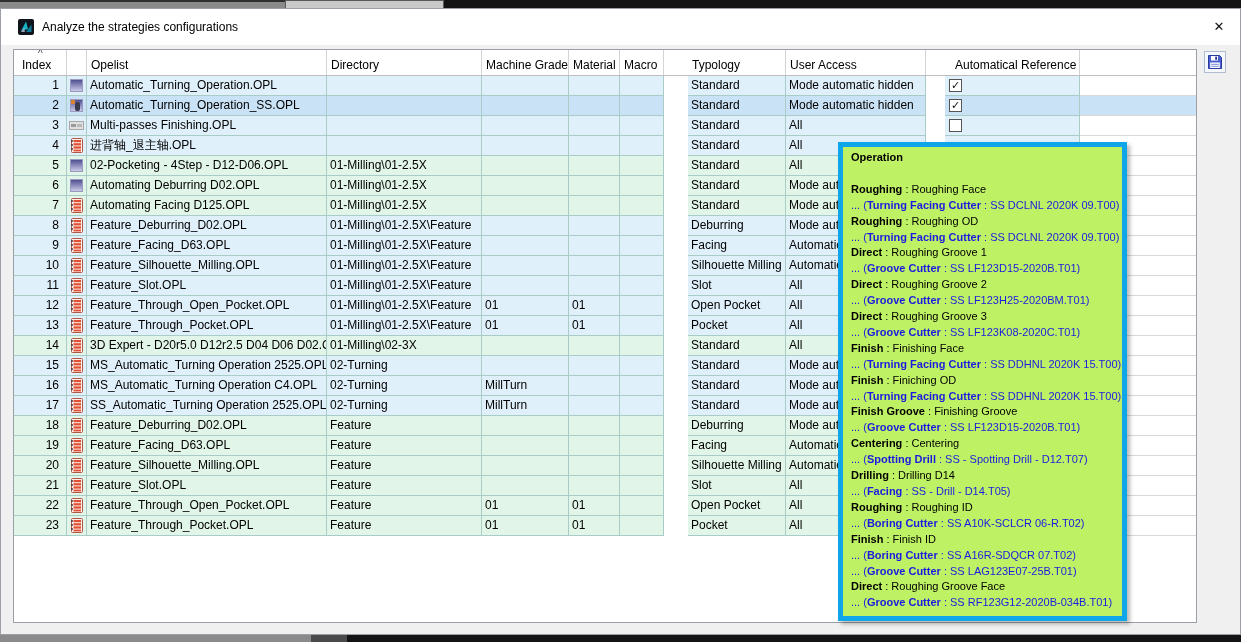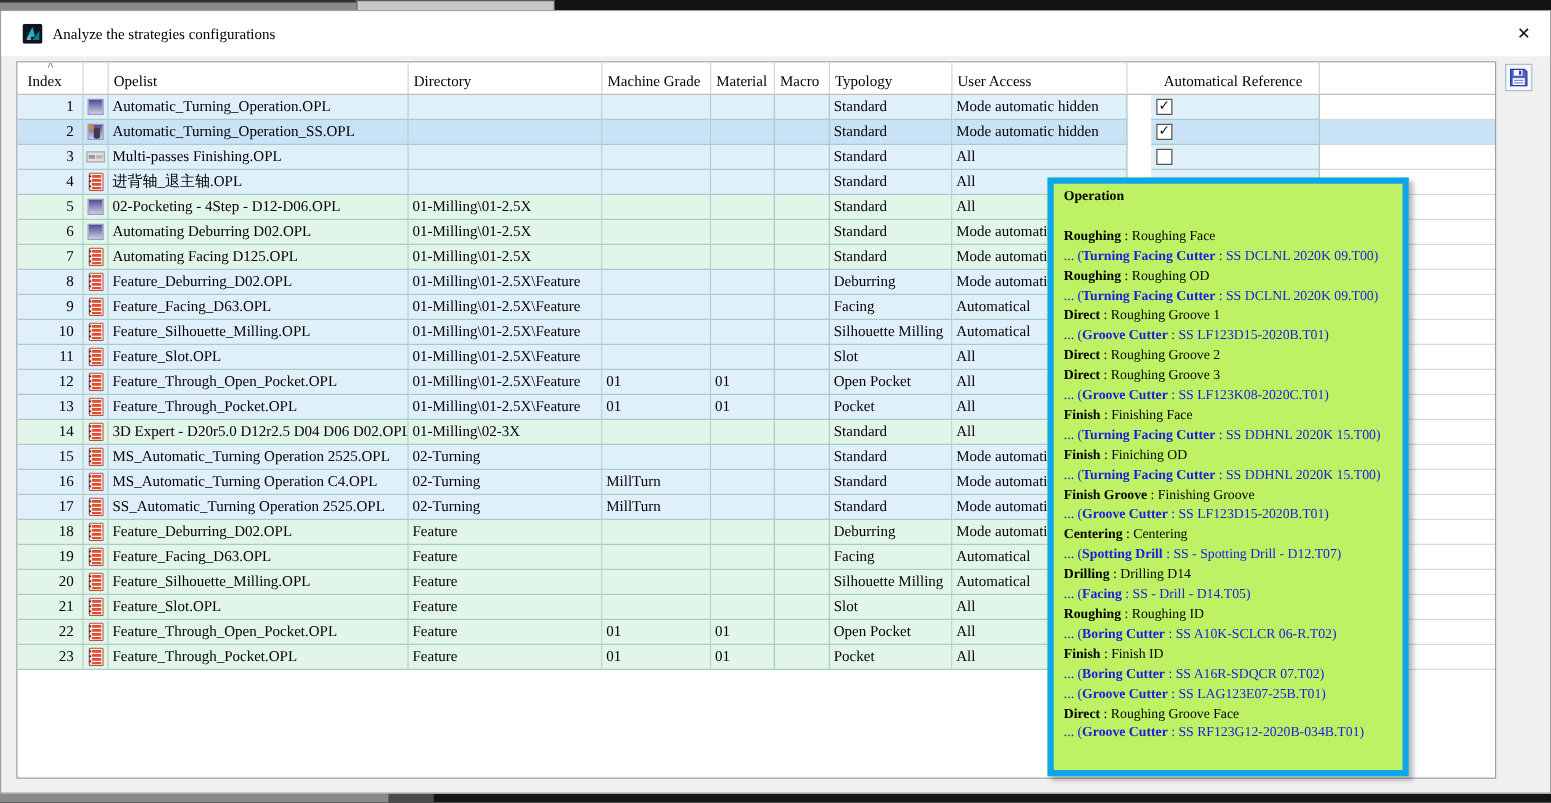--- a/index.html
+++ b/index.html
@@ -6,21 +6,21 @@
   body { font-family:"Liberation Sans", sans-serif; background:#141414; }
   .screen { position:relative; width:1241px; height:642px; overflow:hidden; background:#141414; }
 
   
   .bg-top-bar { position:absolute; left:0; top:0; width:444px; height:9px; background:#8a8a8a; border-top:2px solid #2f2f2f; }
   .bg-top-box { position:absolute; left:285px; top:0; width:159px; height:9px; background:#c9c9c9; border:1px solid #5a5a5a; }
   .bg-bottom-left { position:absolute; left:0; top:635px; width:311px; height:7px; background:#8a8a8a; }
   .bg-bottom-mid { position:absolute; left:311px; top:635px; width:36px; height:7px; background:#4a4a4a; }
 
   
-  .dialog { position:absolute; left:0; top:8px; width:1241px; height:627px; background:#f0f0f0; border:1px solid #9aa0a6;font-family:Liberation Serif, serif; }
+  .dialog { position:absolute; left:0; top:8px; width:1241px; height:627px; background:#f0f0f0; border:1px solid #9aa0a6; }
   .titlebar { position:relative; height:36px; background:#ffffff; }
   .app-icon { position:absolute; left:17px; top:10px; width:16px; height:16px; }
   .title-text { position:absolute; left:41px; top:0; height:36px; line-height:36px; font-size:12px; color:#000; }
   .close-btn { position:absolute; right:8px; top:5px; width:26px; height:26px; text-align:center; line-height:26px; font-size:13px; color:#111; cursor:pointer; }
 
   
   .table { position:absolute; left:12px; top:40px; width:1184px; height:574px; background:#fff; border:1px solid #9aa0a6; overflow:hidden; }
   .hrow { display:flex; height:26px; background:#fff; border-bottom:1px solid #bdbdbd; }
   .hcell { position:relative; border-right:1px solid #d4d4d4; font-size:12px; color:#000; padding:8px 4px 2px 4px; white-space:nowrap; overflow:hidden; }
   .hcell:last-child { border-right:none; }
@@ -32,21 +32,21 @@
   .row.selected .cell { background:#c9e2f6; }
   .row .cell.filler { flex:1; border-right:none; border-bottom:1px solid #d9d9d9; background:#fff; }
   .row.selected .cell.filler { background:#c9e2f6; }
   .col-index { width:53px; text-align:right; padding-right:7px; }
   .col-icon { width:20px; display:flex; align-items:center; justify-content:center; padding:0; }
   .col-opelist { width:240px; }
   .col-directory { width:155px; }
   .col-grade { width:87px; }
   .col-material { width:51px; }
   .col-macro { width:44px; }
-  .col-typology { width:98px; }
+  .col-typology { width:98px;margin-left:24px; }
   .col-useraccess { width:140px; }
   .col-autoref { width:135px; display:flex; align-items:center; padding-left:4px;margin-left:19px; }
   .hcell.col-index { text-align:left; padding-left:8px; }
   .hcell.col-autoref { display:block; padding-left:10px; }
 
   .cb { width:13px; height:13px; border:1px solid #555; background:#fff; display:flex; align-items:center; justify-content:center; font-size:11px; line-height:11px; color:#111; }
 
   
   .icon-cam { width:13px; height:13px; background:linear-gradient(180deg,#4f4f92,#cacae8); border:1px solid #9a9ac0; position:relative; }
   .icon-tool-bar { position:absolute; left:4px; top:2px; width:5px; height:9px; background:#3a3a4e; border-radius:2px; }
@@ -643,20 +643,21 @@
       <div class="tt-title">Operation</div>
       <div class="tt-blank"></div>
       <div id="tt-lines">
           <div class="tt-op"><b>Roughing</b> : Roughing Face</div>
           <div class="tt-tool">... (<b>Turning Facing Cutter</b> : SS DCLNL 2020K 09.T00)</div>
           <div class="tt-op"><b>Roughing</b> : Roughing OD</div>
           <div class="tt-tool">... (<b>Turning Facing Cutter</b> : SS DCLNL 2020K 09.T00)</div>
           <div class="tt-op"><b>Direct</b> : Roughing Groove 1</div>
           <div class="tt-tool">... (<b>Groove Cutter</b> : SS LF123D15-2020B.T01)</div>
           <div class="tt-op"><b>Direct</b> : Roughing Groove 2</div>
+          <div class="tt-tool">... (<b>Groove Cutter</b> : SS LF123H25-2020BM.T01)</div>
           <div class="tt-op"><b>Direct</b> : Roughing Groove 3</div>
           <div class="tt-tool">... (<b>Groove Cutter</b> : SS LF123K08-2020C.T01)</div>
           <div class="tt-op"><b>Finish</b> : Finishing Face</div>
           <div class="tt-tool">... (<b>Turning Facing Cutter</b> : SS DDHNL 2020K 15.T00)</div>
           <div class="tt-op"><b>Finish</b> : Finiching OD</div>
           <div class="tt-tool">... (<b>Turning Facing Cutter</b> : SS DDHNL 2020K 15.T00)</div>
           <div class="tt-op"><b>Finish Groove</b> : Finishing Groove</div>
           <div class="tt-tool">... (<b>Groove Cutter</b> : SS LF123D15-2020B.T01)</div>
           <div class="tt-op"><b>Centering</b> : Centering</div>
           <div class="tt-tool">... (<b>Spotting Drill</b> : SS - Spotting Drill - D12.T07)</div>

